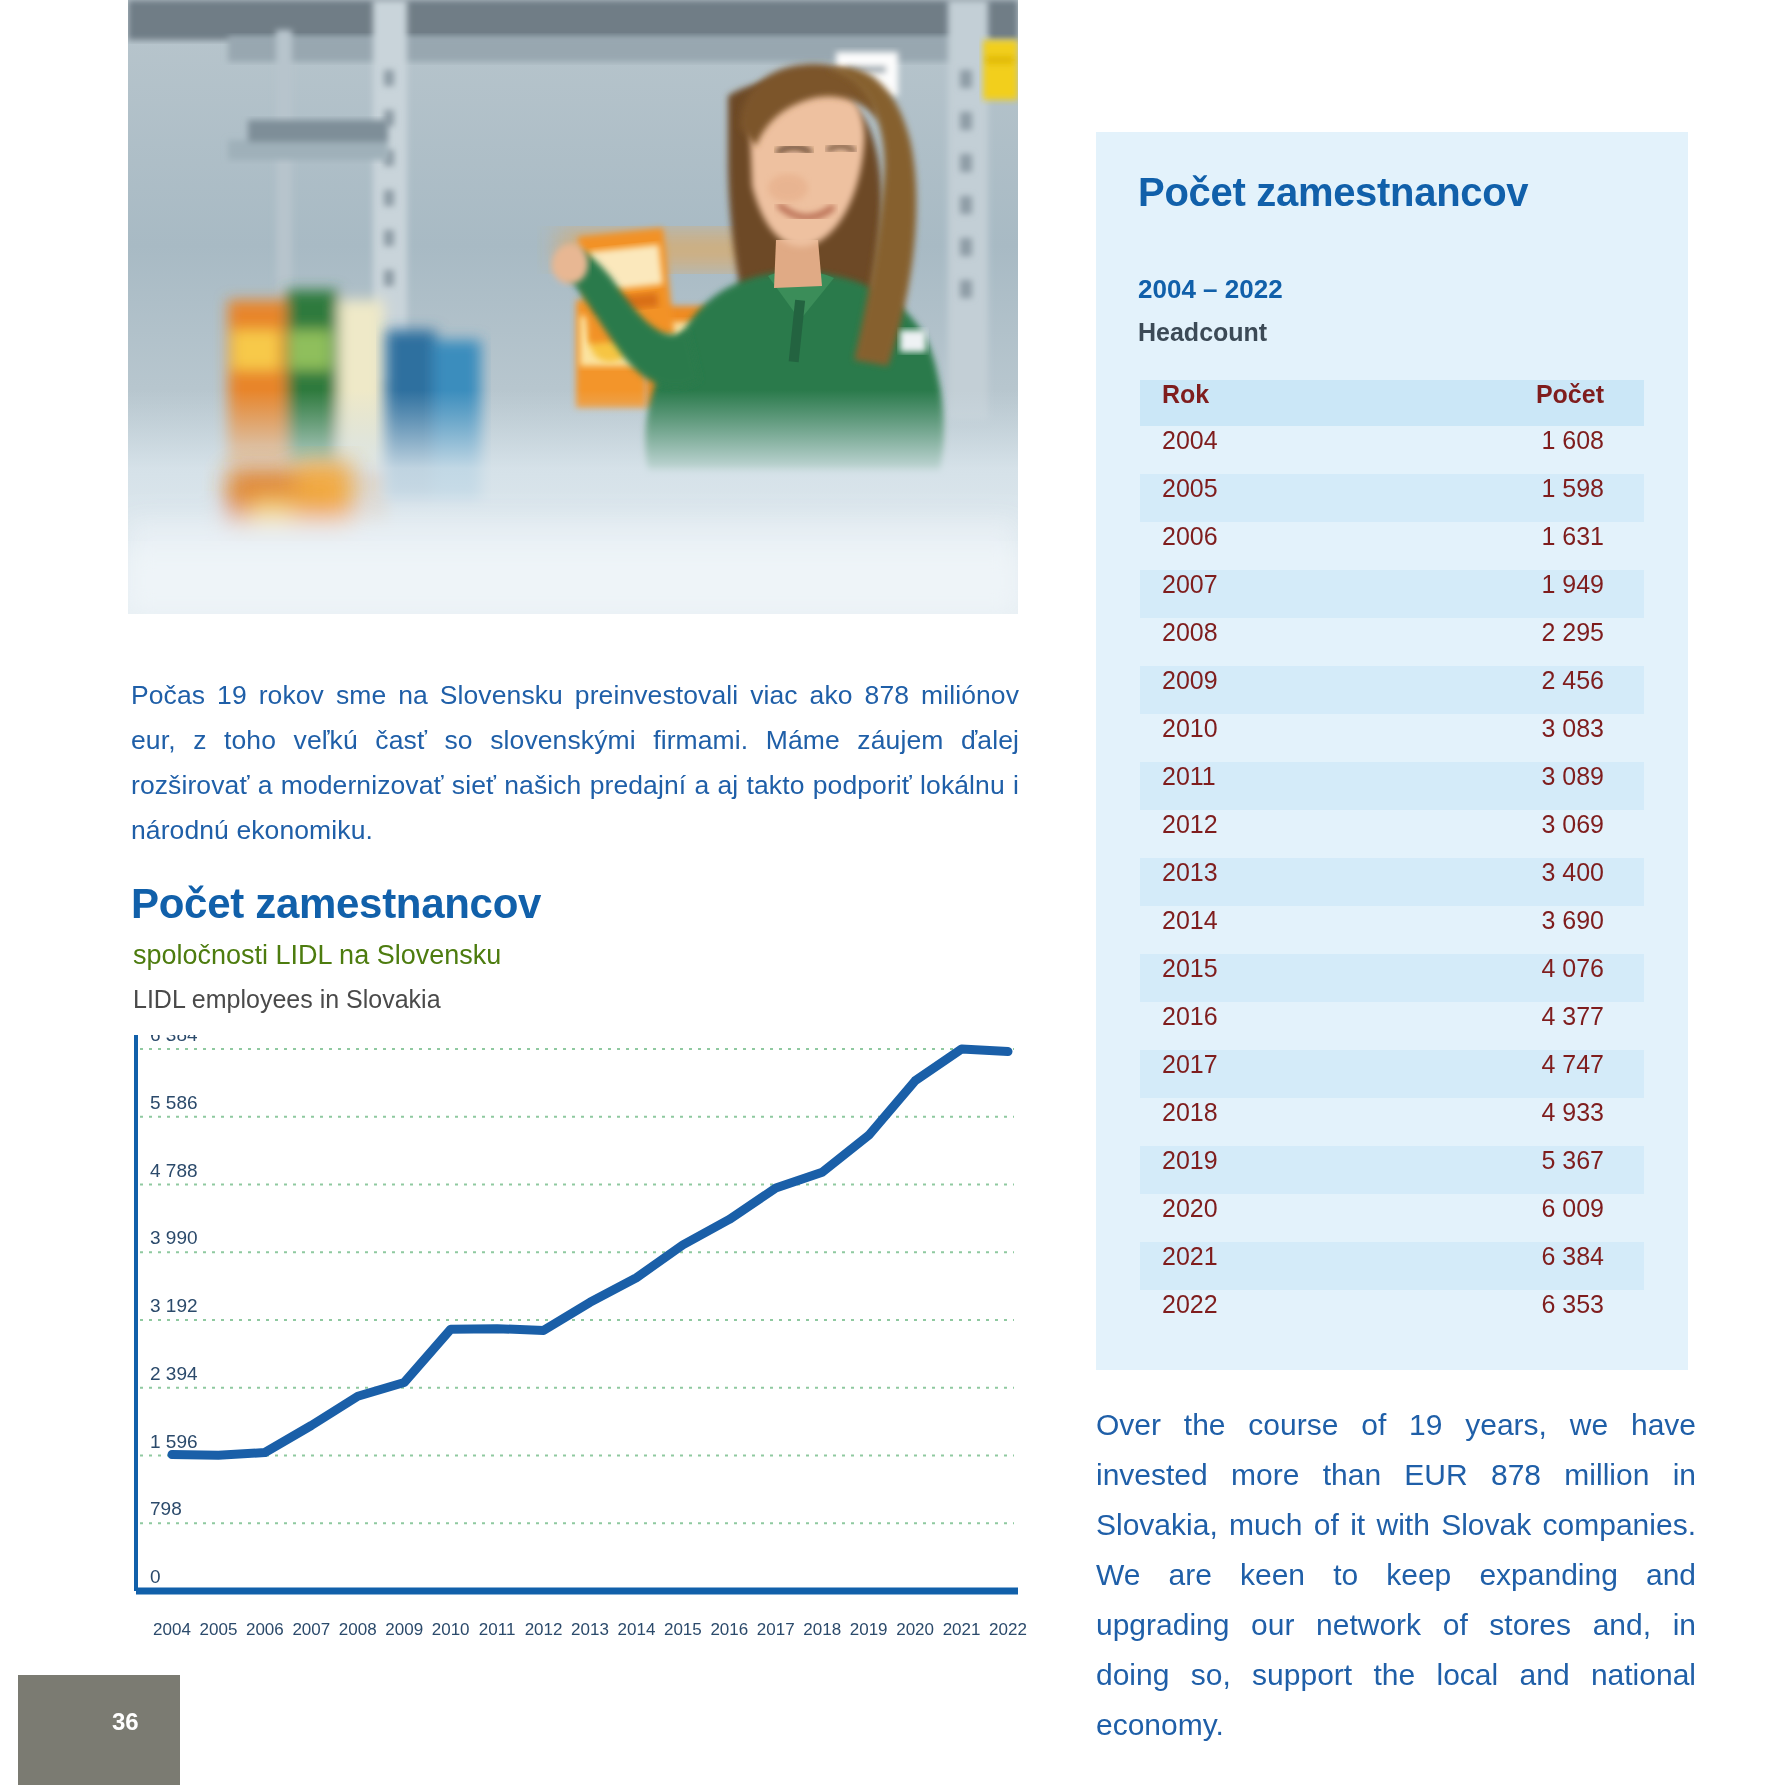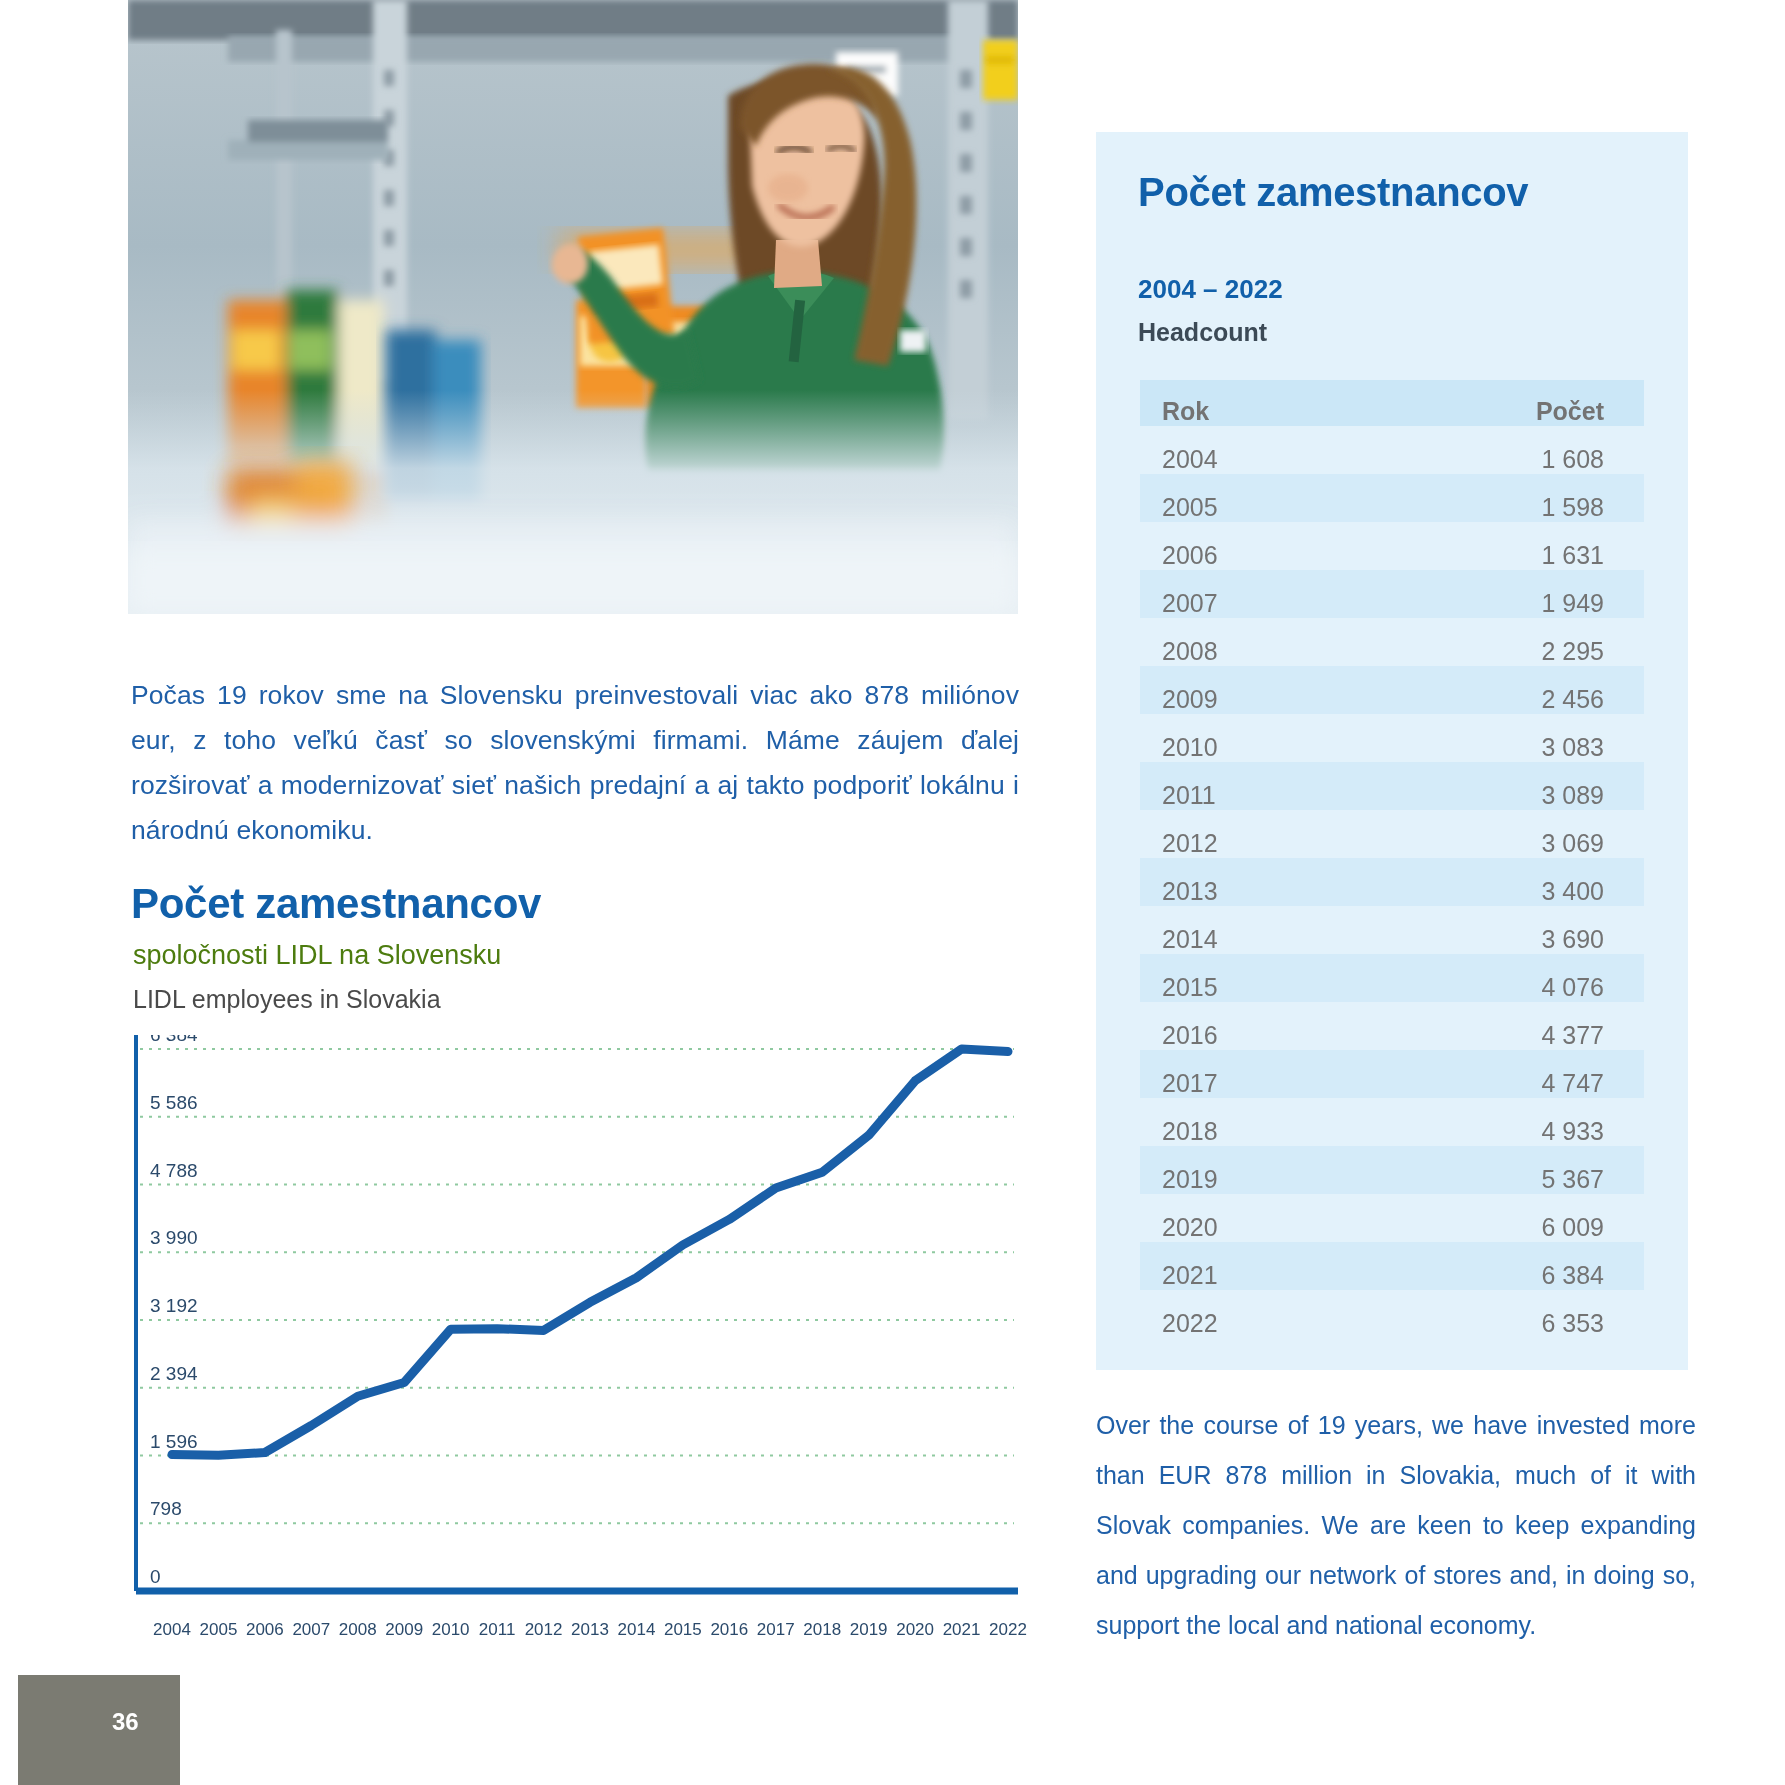--- a/index.html
+++ b/index.html
@@ -127,23 +127,23 @@
   }
 
   .table {
     position: absolute;
     left: 1140px; top: 380px;
     width: 504px;
   }
   .trow {
     display: flex;
     height: 48px;
-    align-items: flex-end;
+    align-items: flex-start;
     font-size: 25px;
-    color: #737373;
+    color: #7f1d1d;
   }
   .trow.head {
     font-weight: bold;
     background: #cbe7f7;
     height: 46px;
   }
   .trow.alt { background: #d4ebf9; }
   .cell-year {
     width: 50%;
     padding-left: 22px;
@@ -152,21 +152,21 @@
   .cell-count {
     width: 50%;
     padding-right: 40px;
     text-align: right;
   }
 
   .right-text {
     position: absolute;
     left: 1096px; top: 1400px;
     width: 600px;
-    font-size: 25px;
+    font-size: 30px;
     line-height: 50px;
     color: #1f5fa8;
     text-align: justify;
   }
 </style>
 </head>
 <body>
 
 <div class="page">
 

